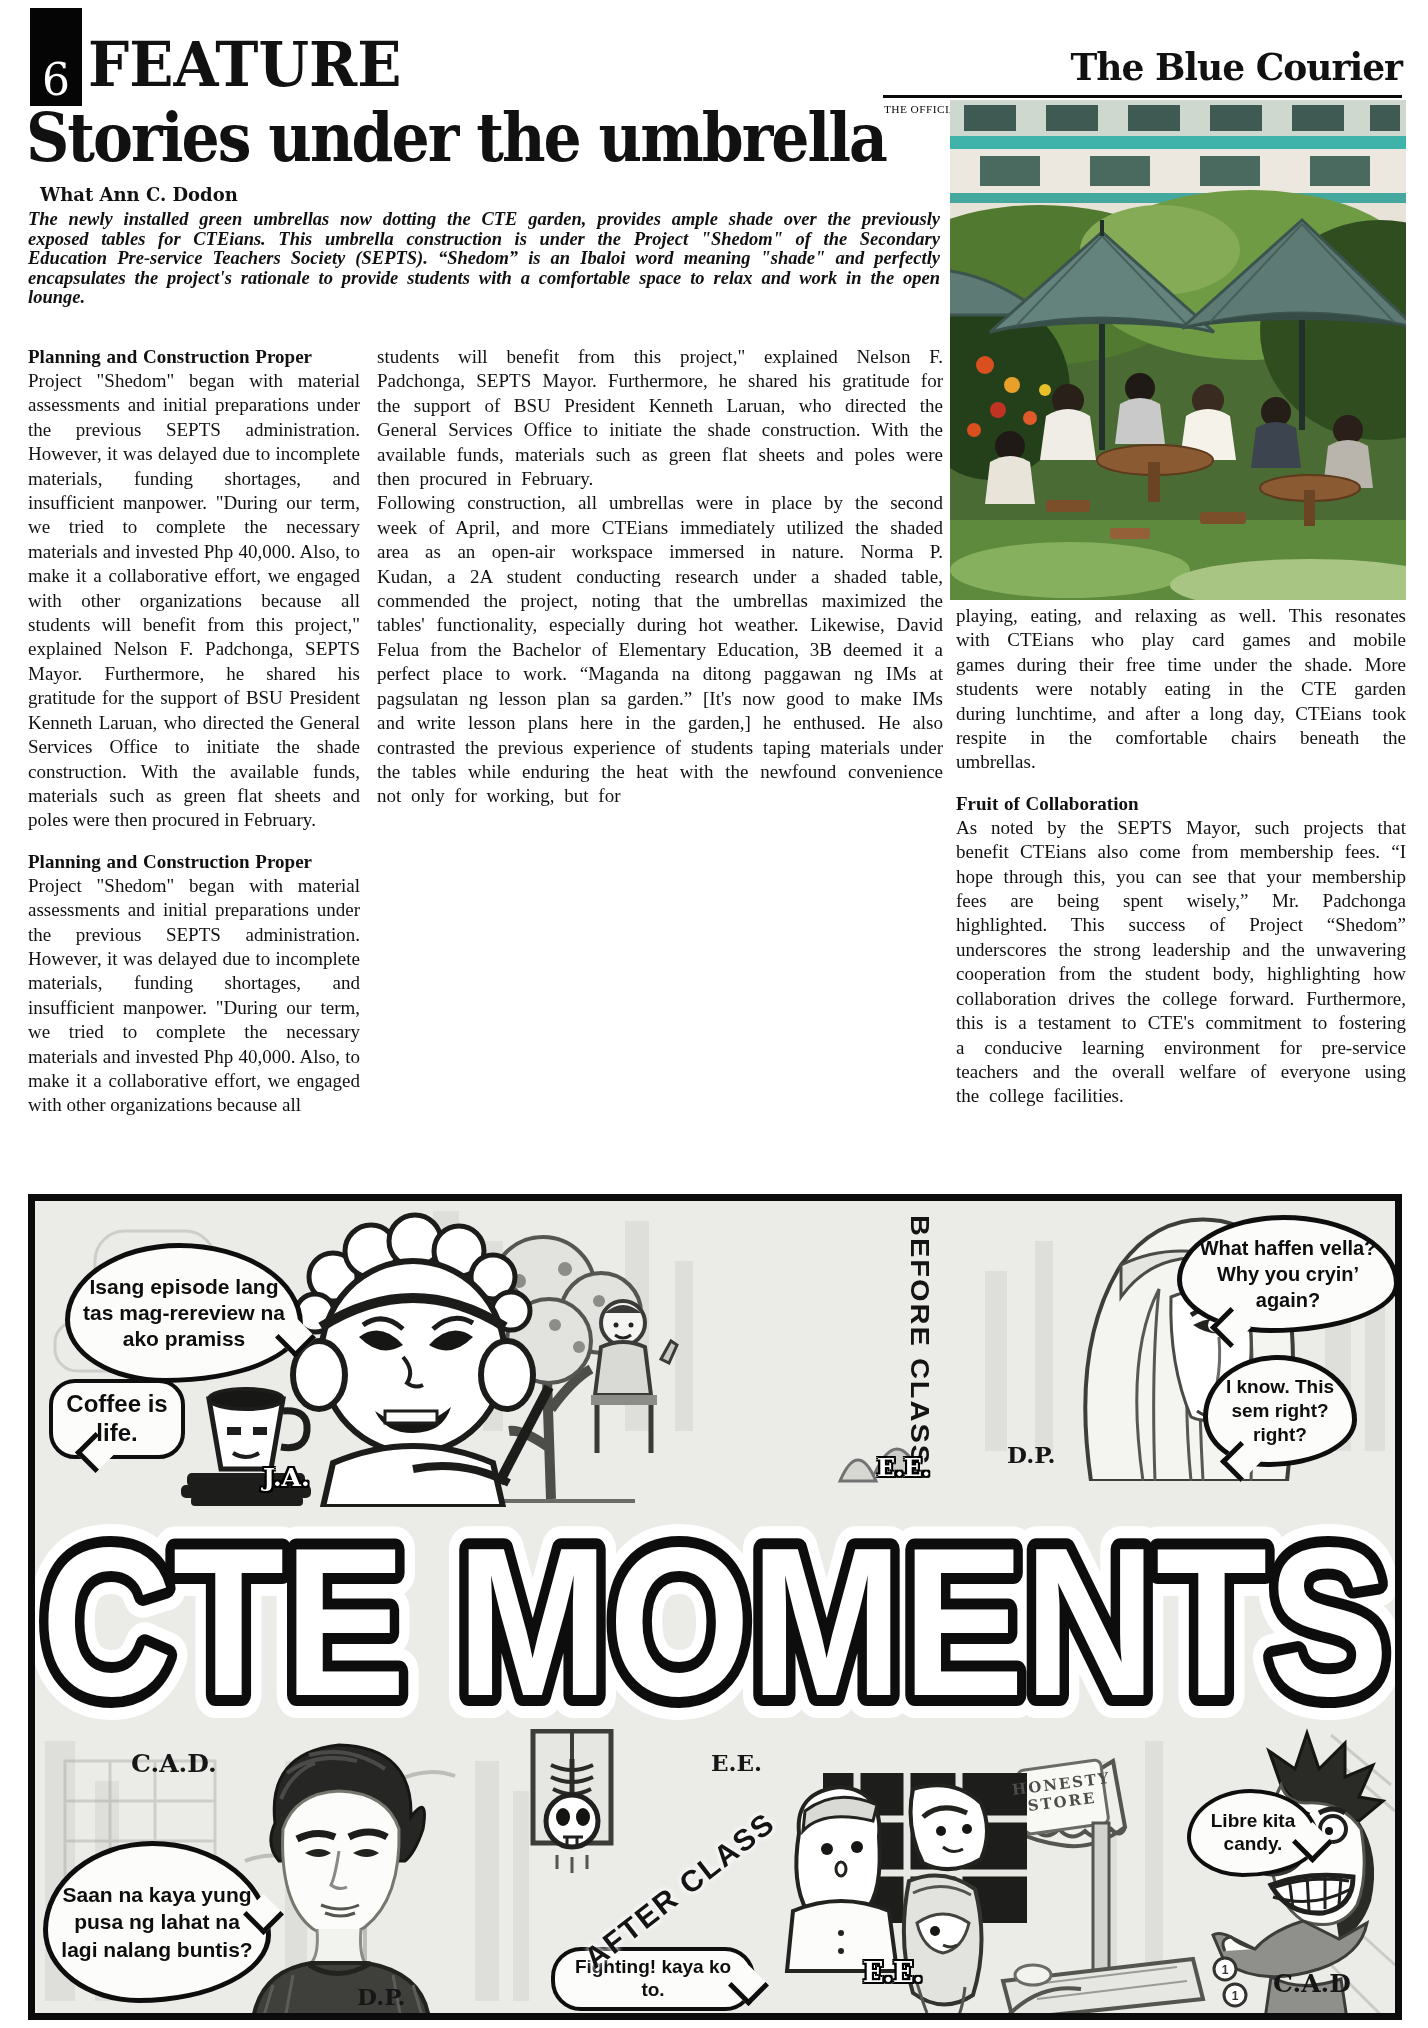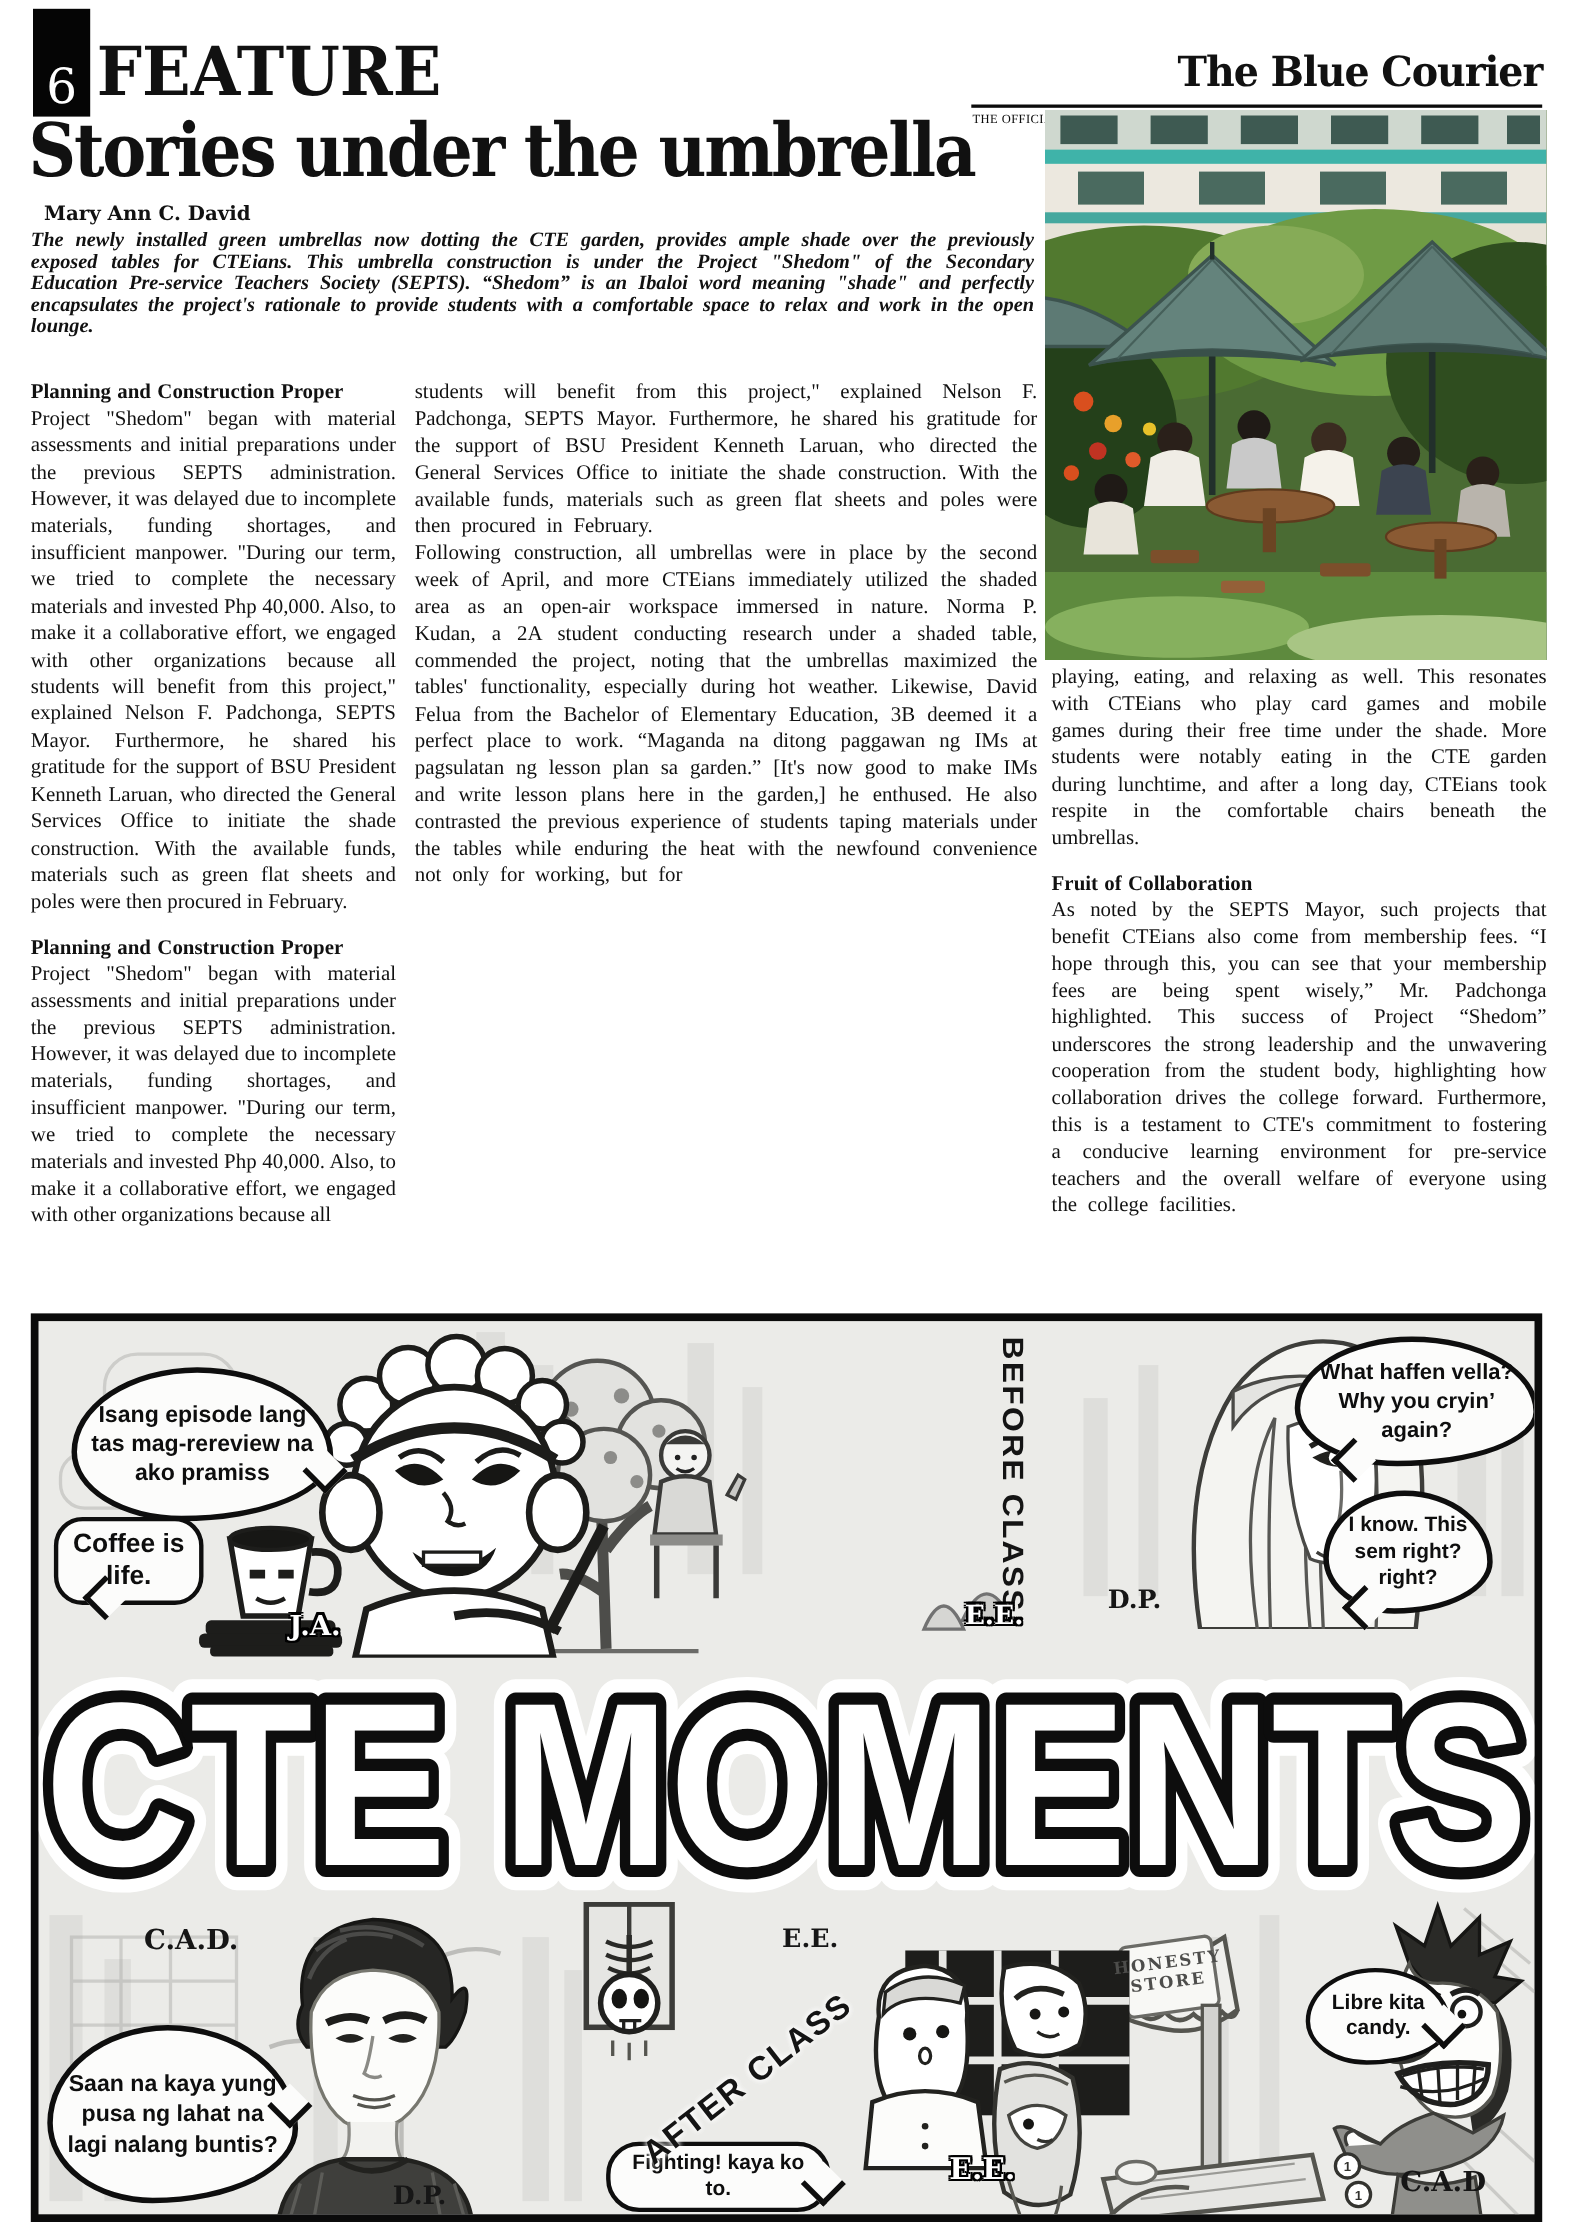--- a/index.html
+++ b/index.html
@@ -72,21 +72,21 @@
 
   <div id="pagenum-box">
     <span id="pagenum">6</span>
   </div>
   <div id="section-title">FEATURE</div>
   <div id="masthead-title">The Blue Courier</div>
   <div id="masthead-rule"></div>
   <div id="masthead-tagline">THE OFFICIAL STUDENT PUBLICATION OF THE COLLEGE OF TEACHER EDUCATION</div>
 
   <div id="headline">Stories under the umbrella</div>
-  <div id="byline">Mary Ann C. David</div>
+  <div id="byline">What Ann C. Dodon</div>
   <div id="lead">The newly installed green umbrellas now dotting the CTE garden, provides ample shade over the previously exposed tables for CTEians. This umbrella construction is under the Project "Shedom" of the Secondary Education Pre-service Teachers Society (SEPTS). “Shedom” is an Ibaloi word meaning "shade" and perfectly encapsulates the project's rationale to provide students with a comfortable space to relax and work in the open lounge.</div>
 
   <div id="col1" class="col">
     <h3 class="first">Planning and Construction Proper</h3>
     <p>Project "Shedom" began with material assessments and initial preparations under the previous SEPTS administration. However, it was delayed due to incomplete materials, funding shortages, and insufficient manpower. "During our term, we tried to complete the necessary materials and invested Php 40,000. Also, to make it a collaborative effort, we engaged with other organizations because all students will benefit from this project," explained Nelson F. Padchonga, SEPTS Mayor. Furthermore, he shared his gratitude for the support of BSU President Kenneth Laruan, who directed the General Services Office to initiate the shade construction. With the available funds, materials such as green flat sheets and poles were then procured in February.</p>
     <h3>Planning and Construction Proper</h3>
     <p>Project "Shedom" began with material assessments and initial preparations under the previous SEPTS administration. However, it was delayed due to incomplete materials, funding shortages, and insufficient manpower. "During our term, we tried to complete the necessary materials and invested Php 40,000. Also, to make it a collaborative effort, we engaged with other organizations because all</p>
   </div>
   <div id="col2" class="col">
     <p>students will benefit from this project," explained Nelson F. Padchonga, SEPTS Mayor. Furthermore, he shared his gratitude for the support of BSU President Kenneth Laruan, who directed the General Services Office to initiate the shade construction. With the available funds, materials such as green flat sheets and poles were then procured in February.</p>

